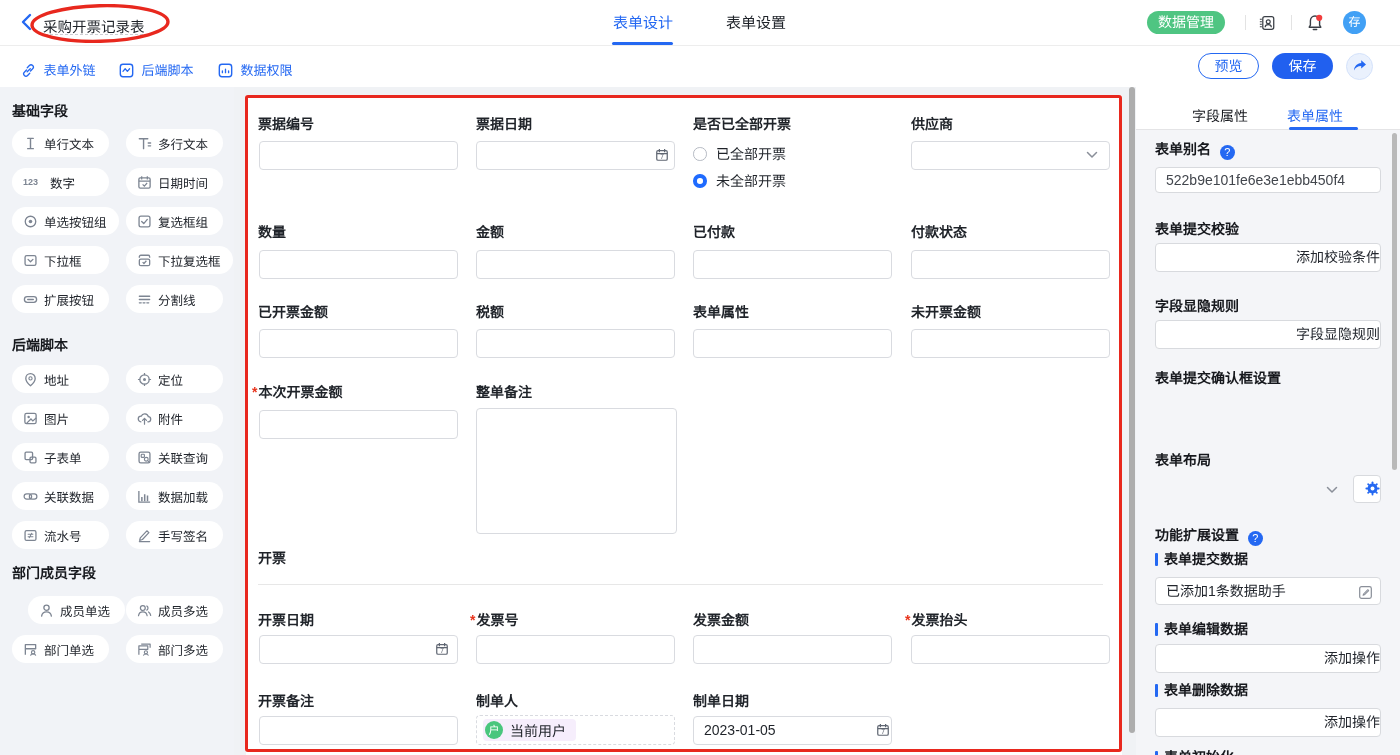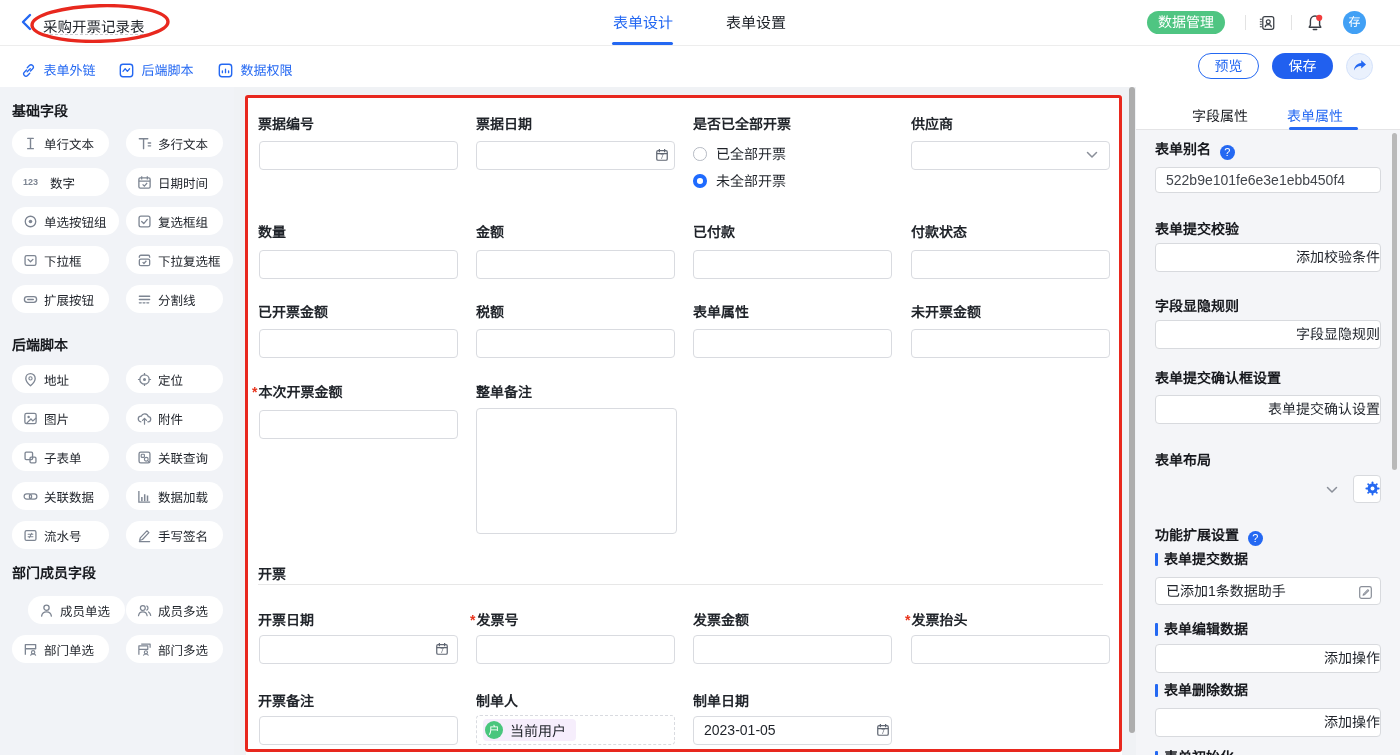--- a/index.html
+++ b/index.html
@@ -267,21 +267,21 @@
     <div class="flabel" style="left:459px;top:218px">表单属性</div>
     <div class="finput" style="left:459px;top:242px"></div>
     <div class="flabel" style="left:677px;top:218px">未开票金额</div>
     <div class="finput" style="left:677px;top:242px"></div>
 
     <div class="flabel" style="left:18px;top:298px"><span class="req">*</span>本次开票金额</div>
     <div class="finput" style="left:25px;top:323px"></div>
     <div class="flabel" style="left:242px;top:298px">整单备注</div>
     <div class="finput" style="left:242px;top:321px;height:126px;width:201px"></div>
 
-    <div id="sec-divider" style="left:24px;top:480px">开票</div>
+    <div id="sec-divider" style="left:24px;top:464px">开票</div>
     <div id="sec-line" style="left:24px;top:497px;width:845px"></div>
 
     <div class="flabel" style="left:24px;top:526px">开票日期</div>
     <div class="finput" style="left:25px;top:548px"></div>
     <svg class="cal" style="left:201px;top:555px" width="14" height="14" viewBox="0 0 16 16">
         <rect x="2" y="3" width="12" height="11" rx="1.5" fill="none" stroke="#5f6672" stroke-width="1.4"></rect>
         <path d="M5 1.2 v3.6 M11 1.2 v3.6 M2 6.3 h12" stroke="#5f6672" stroke-width="1.4"></path>
         <text x="8" y="12.3" font-size="7.5" fill="#5f6672" text-anchor="middle" font-family="Liberation Sans">7</text>
       </svg>
     <div class="flabel" style="left:236px;top:526px"><span class="req">*</span>发票号</div>
@@ -315,21 +315,20 @@
     <div class="rtab" id="rtab2" style="left:151px">表单属性</div>
     <div id="rtabunder" style="left:153px"></div>
   </div>
   <div class="plabel" style="left:1155px;top:54px">表单别名 <span class="qmark">?</span></div>
   <div class="pinput" style="top:80px">522b9e101fe6e3e1ebb450f4</div>
   <div class="plabel" style="left:1155px;top:134px">表单提交校验</div>
   <div class="pbtn" style="top:156px">添加校验条件</div>
   <div class="plabel" style="left:1155px;top:211px">字段显隐规则</div>
   <div class="pbtn" style="top:233px">字段显隐规则</div>
   <div class="plabel" style="left:1155px;top:283px">表单提交确认框设置</div>
-  <div class="pbtn" style="top:308px">表单提交确认设置</div>
   <div class="plabel" style="left:1155px;top:365px">表单布局</div>
   <svg class="chev" style="left:1326px;top:399px" width="12" height="8" viewBox="0 0 12 8">
       <path d="M1.5 1.5 L6 6 L10.5 1.5" fill="none" stroke="#8a8f99" stroke-width="1.5" stroke-linecap="round" stroke-linejoin="round"></path>
     </svg>
   <div class="pbtn" style="left:1353px;top:388px;width:28px;height:28px"><svg width="15" height="15" viewBox="0 0 16 16" style="margin-top:5px">
         <circle cx="8" cy="8" r="5.3" fill="#2468f2"></circle>
         <rect x="7.05" y="0.5" width="1.9" height="3" rx="0.8" fill="#2468f2" transform="rotate(0 8 8)"></rect>
         <rect x="7.05" y="0.5" width="1.9" height="3" rx="0.8" fill="#2468f2" transform="rotate(45 8 8)"></rect>
         <rect x="7.05" y="0.5" width="1.9" height="3" rx="0.8" fill="#2468f2" transform="rotate(90 8 8)"></rect>
         <rect x="7.05" y="0.5" width="1.9" height="3" rx="0.8" fill="#2468f2" transform="rotate(135 8 8)"></rect>

